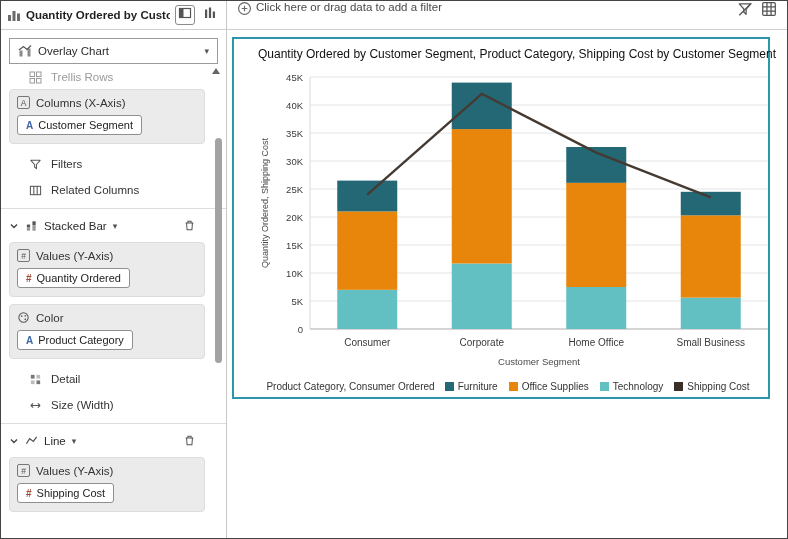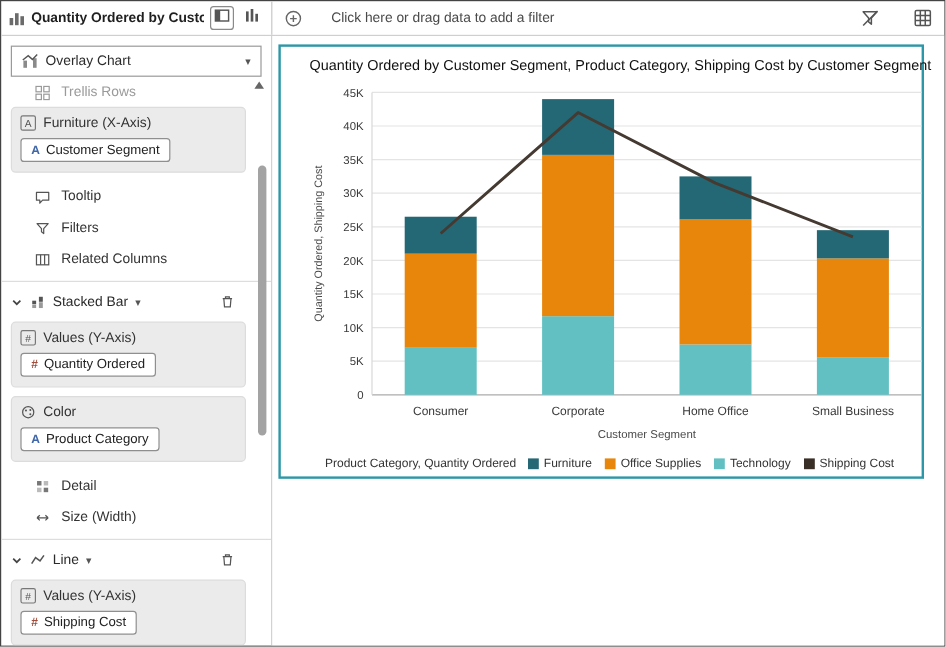--- a/index.html
+++ b/index.html
@@ -7,21 +7,21 @@
   body { font-family: "Liberation Sans", sans-serif; color:#2b2b2b; }
   .app { width:788px; height:539px; border:1px solid #444; background:#fff; overflow:hidden; display:flex; flex-direction:column; }
 
   
   .topbar { height:29px; display:flex; border-bottom:1px solid #cfcfcf; flex:none; }
   .title-pane { width:226px; flex:none; display:flex; align-items:center; gap:5px; padding:0 6px; border-right:1px solid #c8c8c8; }
   .win-title { font-size:11.5px; font-weight:bold; color:#1f1f1f; flex:1; white-space:nowrap; overflow:hidden; }
   .tp-icon { display:inline-flex; align-items:center; justify-content:center; flex:none; }
   .tp-btn { width:20px; height:20px; display:inline-flex; align-items:center; justify-content:center; border-radius:3px; }
   .tp-btn.active { border:1px solid #8a8a8a; }
-  .filter-pane { flex:1; display:flex; align-items:center; gap:24px; padding:0 10px; }
+  .filter-pane { flex:1; display:flex; gap:4px; padding:0 10px; }
   .filter-text { font-size:11.5px; color:#4a4a4a; flex:1; }
 
   
   .body { flex:1; display:flex; min-height:0; }
   .sidebar { width:226px; flex:none; border-right:1px solid #c8c8c8; position:relative; overflow:hidden; padding-top:8px; }
   .main { flex:1; position:relative; background:#fff; }
 
   
   .chart-select { margin:0 8px 4px 8px; height:26px; border:1px solid #9a9a9a; border-radius:0; background:#fff; display:flex; align-items:center; gap:6px; padding:0 8px; }
   .chart-select .lbl { flex:1; font-size:11.5px; color:#2b2b2b; }
@@ -134,36 +134,28 @@
               <rect x="1" y="7.5" width="4.5" height="4.5" fill="none" stroke="#9a9a9a"></rect>
               <rect x="7.5" y="7.5" width="4.5" height="4.5" fill="none" stroke="#9a9a9a"></rect>
             </svg>
         </span>
         <span>Trellis Rows</span>
       </div>
 
       <div class="drop-box">
         <div class="drop-label">
           <span class="box-ic">A</span>
-          <span>Furniture (X-Axis)</span>
+          <span>Columns (X-Axis)</span>
         </div>
         <span class="chip">
           <span class="pfx-a">A</span>
           <span>Customer Segment</span>
         </span>
       </div>
 
-      <div class="side-row">
-        <span class="icon">
-          <svg width="13" height="13" viewBox="0 0 14 14">
-              <path d="M1.5 2.5 h11 v7 h-5.5 l-2.5 2.7 v-2.7 h-3 z" fill="none" stroke="#555" stroke-width="1.1" stroke-linejoin="round"></path>
-            </svg>
-        </span>
-        <span>Tooltip</span>
-      </div>
       <div class="side-row">
         <span class="icon">
           <svg width="13" height="13" viewBox="0 0 14 14">
               <path d="M2 2.5 h10 l-4 4.5 v4.5 l-2 -1.6 v-2.9 z" fill="none" stroke="#555" stroke-width="1.1" stroke-linejoin="round"></path>
             </svg>
         </span>
         <span>Filters</span>
       </div>
       <div class="side-row">
         <span class="icon">
@@ -328,21 +320,21 @@
             <text x="340.25" y="283" text-anchor="middle" font-size="10" fill="#3a3a3a">Home Office</text>
             <rect x="424.75" y="234.64" width="60" height="31.360000000000014" fill="#62c0c2"></rect>
             <rect x="424.75" y="152.32" width="60" height="82.32" fill="#e8860c"></rect>
             <rect x="424.75" y="128.8" width="60" height="23.519999999999982" fill="#246875"></rect>
             <text x="454.75" y="283" text-anchor="middle" font-size="10" fill="#3a3a3a">Small Business</text>
             <polyline points="111.25,131.6 225.75,30.799999999999983 340.25,89.60000000000002 454.75,134.4" fill="none" stroke="#443a32" stroke-width="2.4" stroke-linejoin="round"></polyline>
             <text x="283" y="302" text-anchor="middle" font-size="9.5" fill="#4a4a4a">Customer Segment</text>
             <text x="12" y="140" text-anchor="middle" font-size="9" fill="#4a4a4a" transform="rotate(-90 12 140)">Quantity Ordered, Shipping Cost</text>
           </svg>
         <div class="legend">
-          <span>Product Category, Quantity Ordered</span>
+          <span>Product Category, Consumer Ordered</span>
           <span id="legend-items" style="display:inline-flex; gap:11px; ">
               <span class="legend-item">
                 <span class="swatch" style="background: rgb(36, 104, 117);"></span>
                 <span>Furniture</span>
               </span>
               <span class="legend-item">
                 <span class="swatch" style="background: rgb(232, 134, 12);"></span>
                 <span>Office Supplies</span>
               </span>
               <span class="legend-item">

